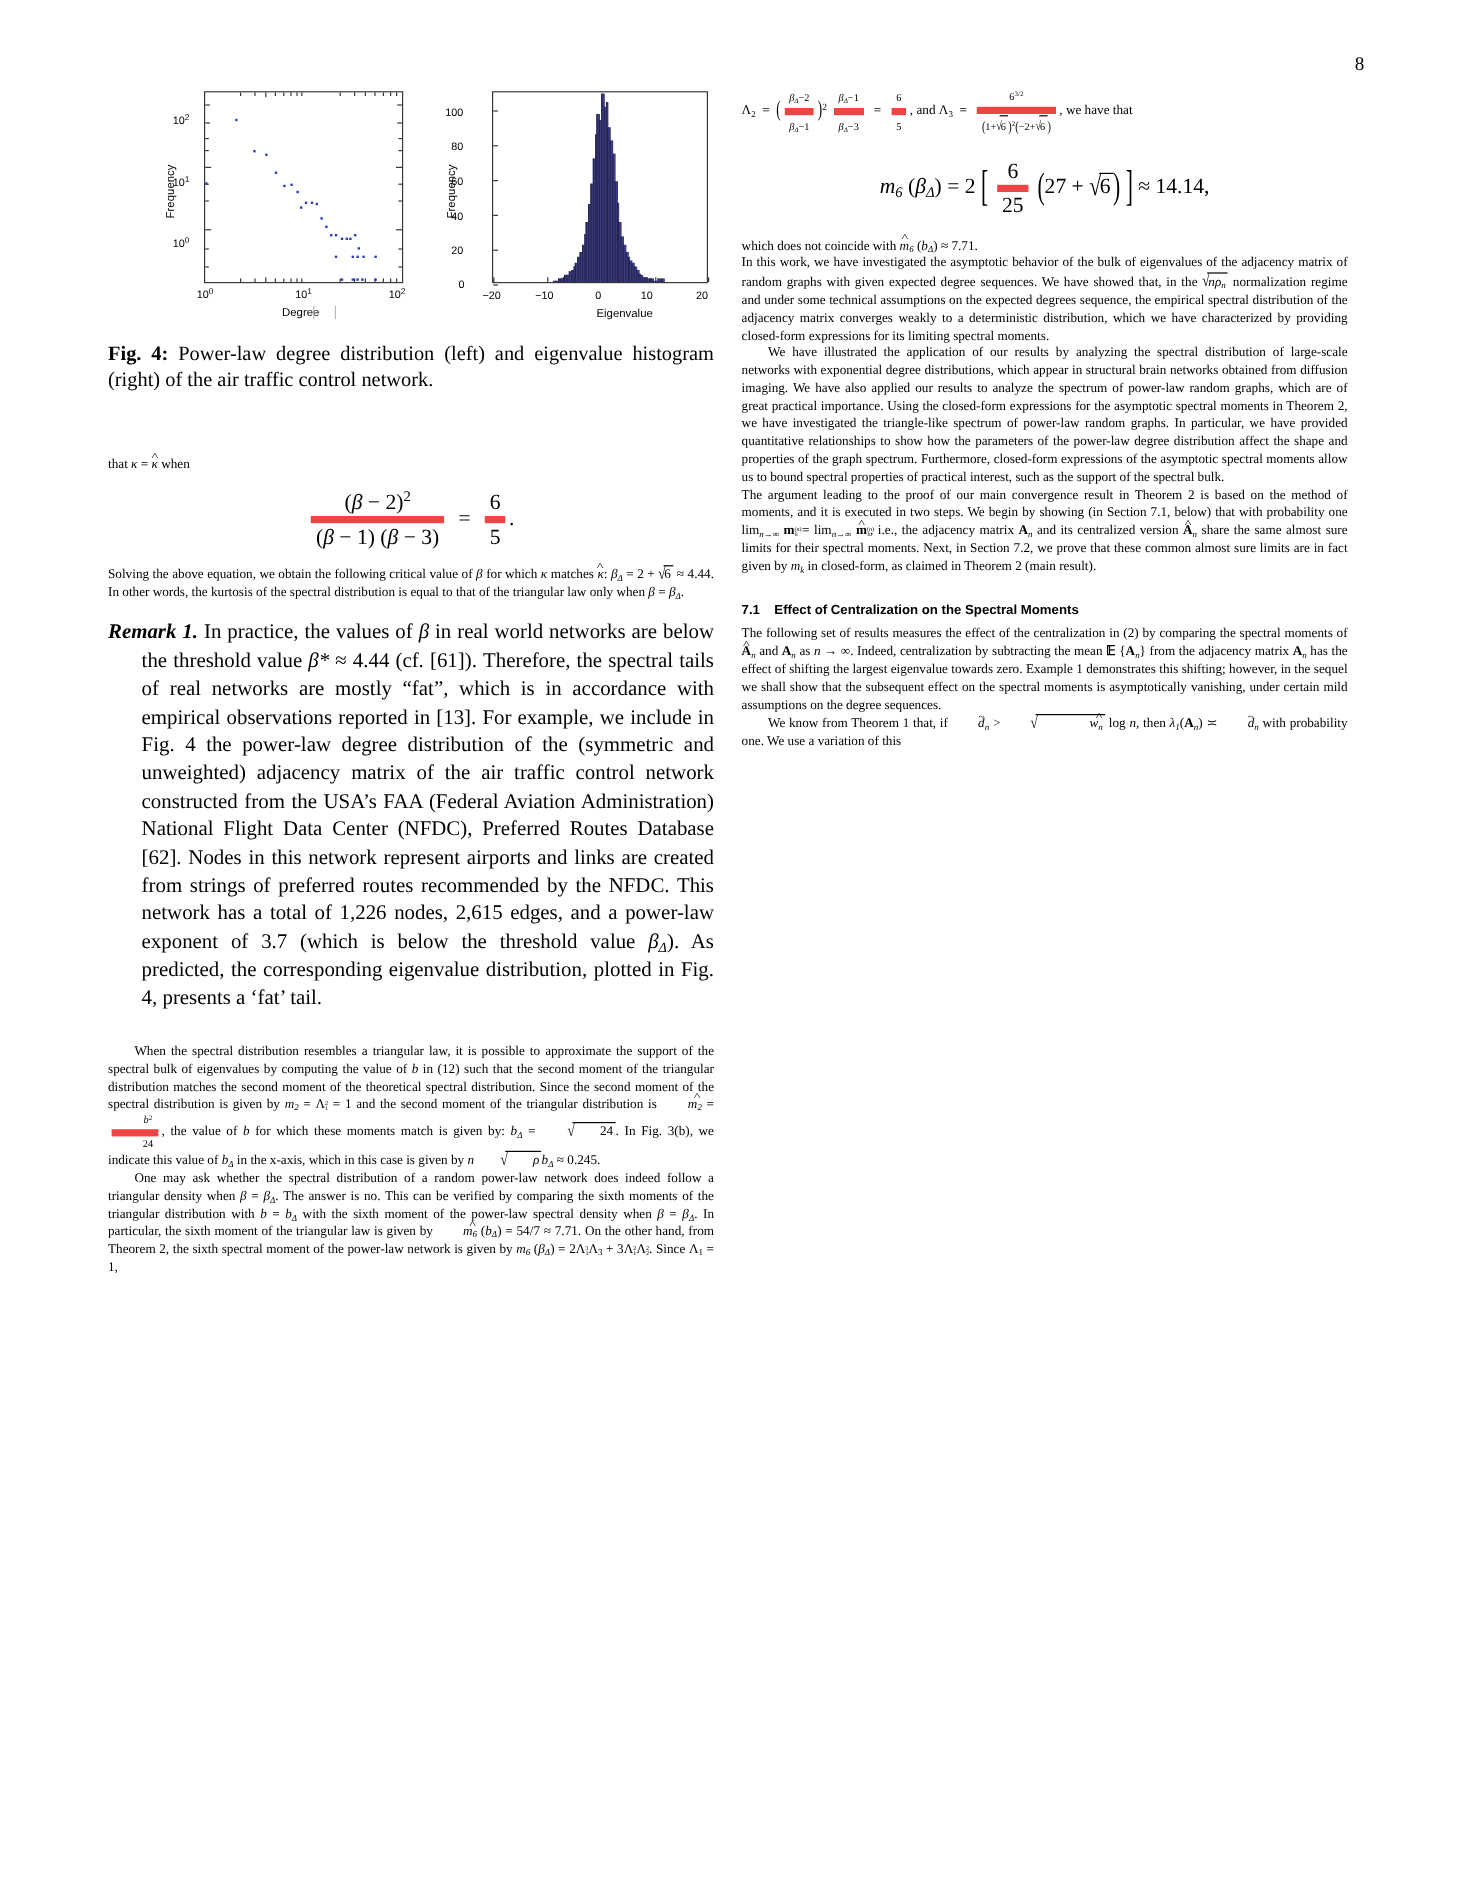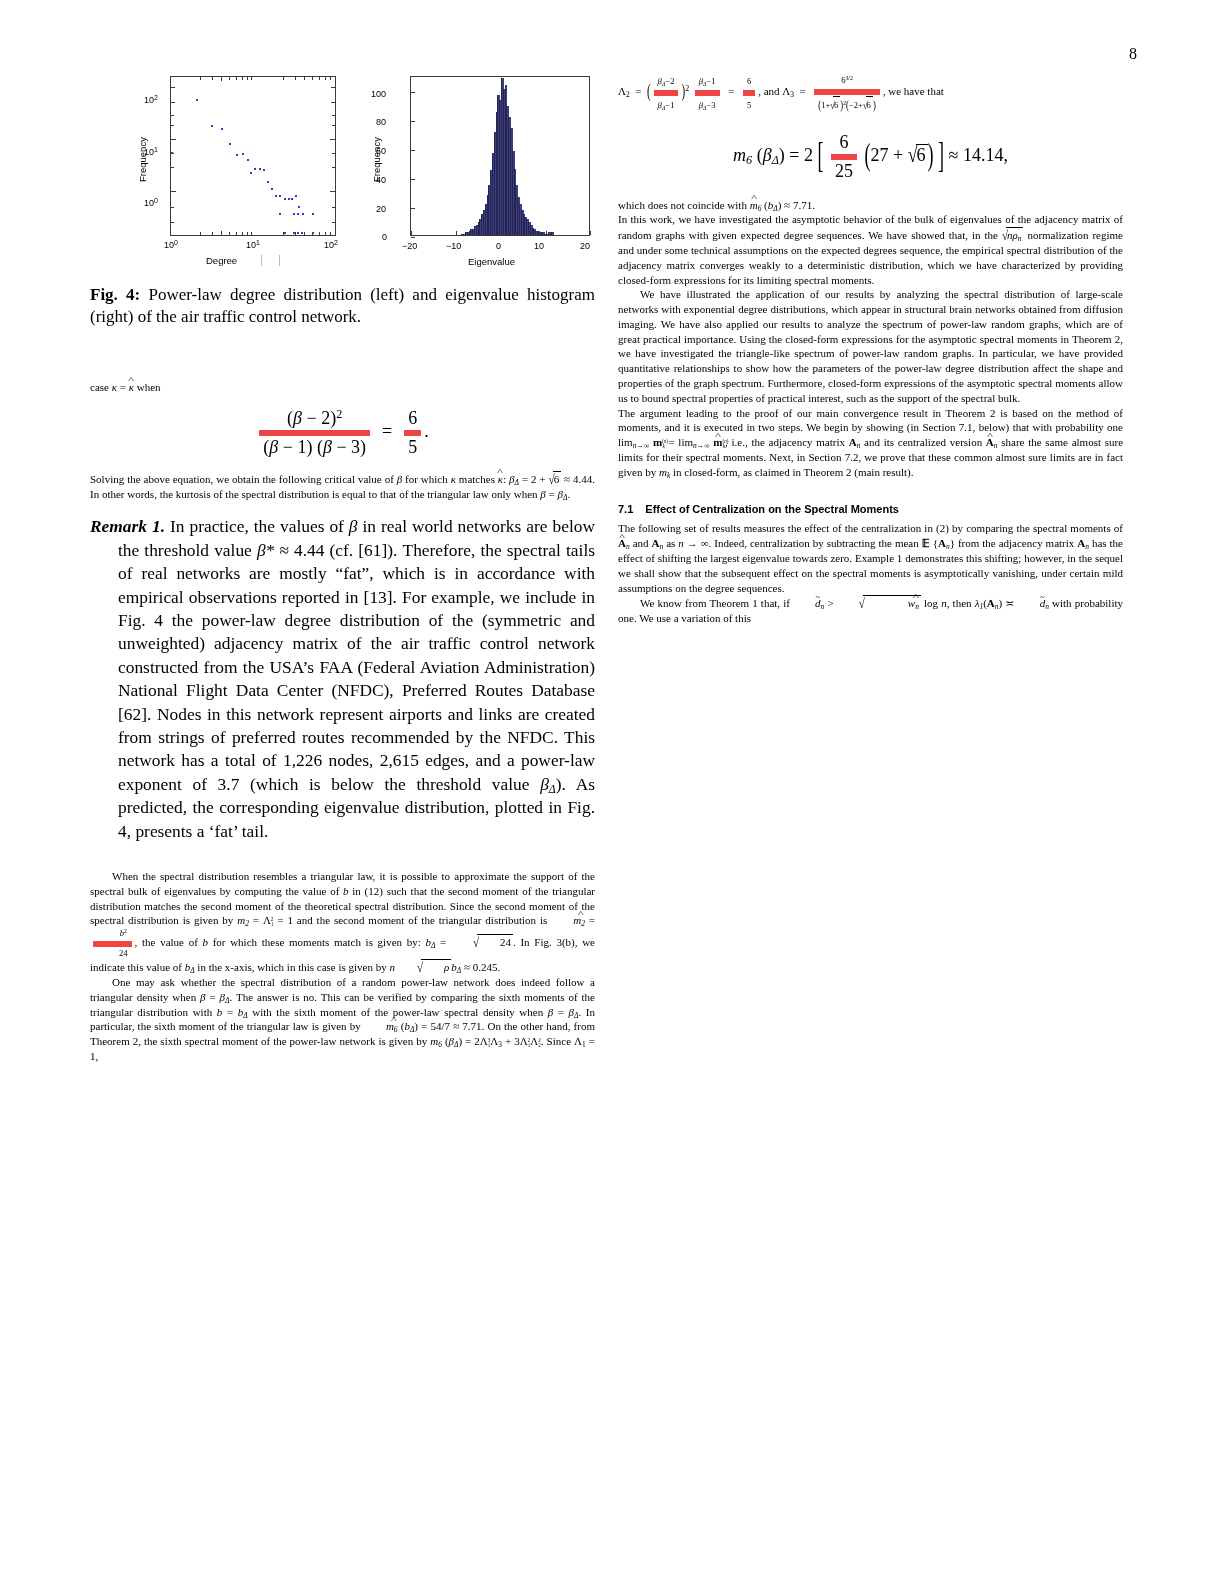--- a/index.html
+++ b/index.html
@@ -180,20 +180,21 @@
     white-space: nowrap;
     color: #000;
   }
   .xlabel {
     position: absolute;
     font-size: 9.5px;
     font-family: "Liberation Sans", sans-serif;
     white-space: nowrap;
     text-align: center;
     color: #000;
+    margin-left: 29px;
   }
   .tick-label {
     position: absolute;
     font-size: 9px;
     font-family: "Liberation Sans", sans-serif;
     white-space: nowrap;
     color: #000;
   }
   .tick-label sup { font-size: 7px; vertical-align: 0.45em; }
 
@@ -428,21 +429,21 @@
     </div>
 
     <div class="fig-caption">
       <span class="figlabel">Fig. 4:</span><span> Power-law degree distribution (left) and eigenvalue histogram (right) of the air traffic control network.</span>
     </div>
   </div>
 
   <div class="col col-left" style="top:380px;">
 
     <p class="body">
-      <span>case </span><span class="math">κ</span> = <span class="hat-wrap"><span class="hatmark">^</span><span class="math">κ</span></span><span> when</span>
+      <span>that </span><span class="math">κ</span> = <span class="hat-wrap"><span class="hatmark">^</span><span class="math">κ</span></span><span> when</span>
     </p>
 
     <div class="display">
       <span class="frac">
         <span class="num-part">(<span class="math">β</span> − 2)<sup>2</sup></span>
         <span class="den-part">(<span class="math">β</span> − 1) (<span class="math">β</span> − 3)</span>
       </span>
       &nbsp;=&nbsp;
       <span class="frac">
         <span class="num-part">6</span>

